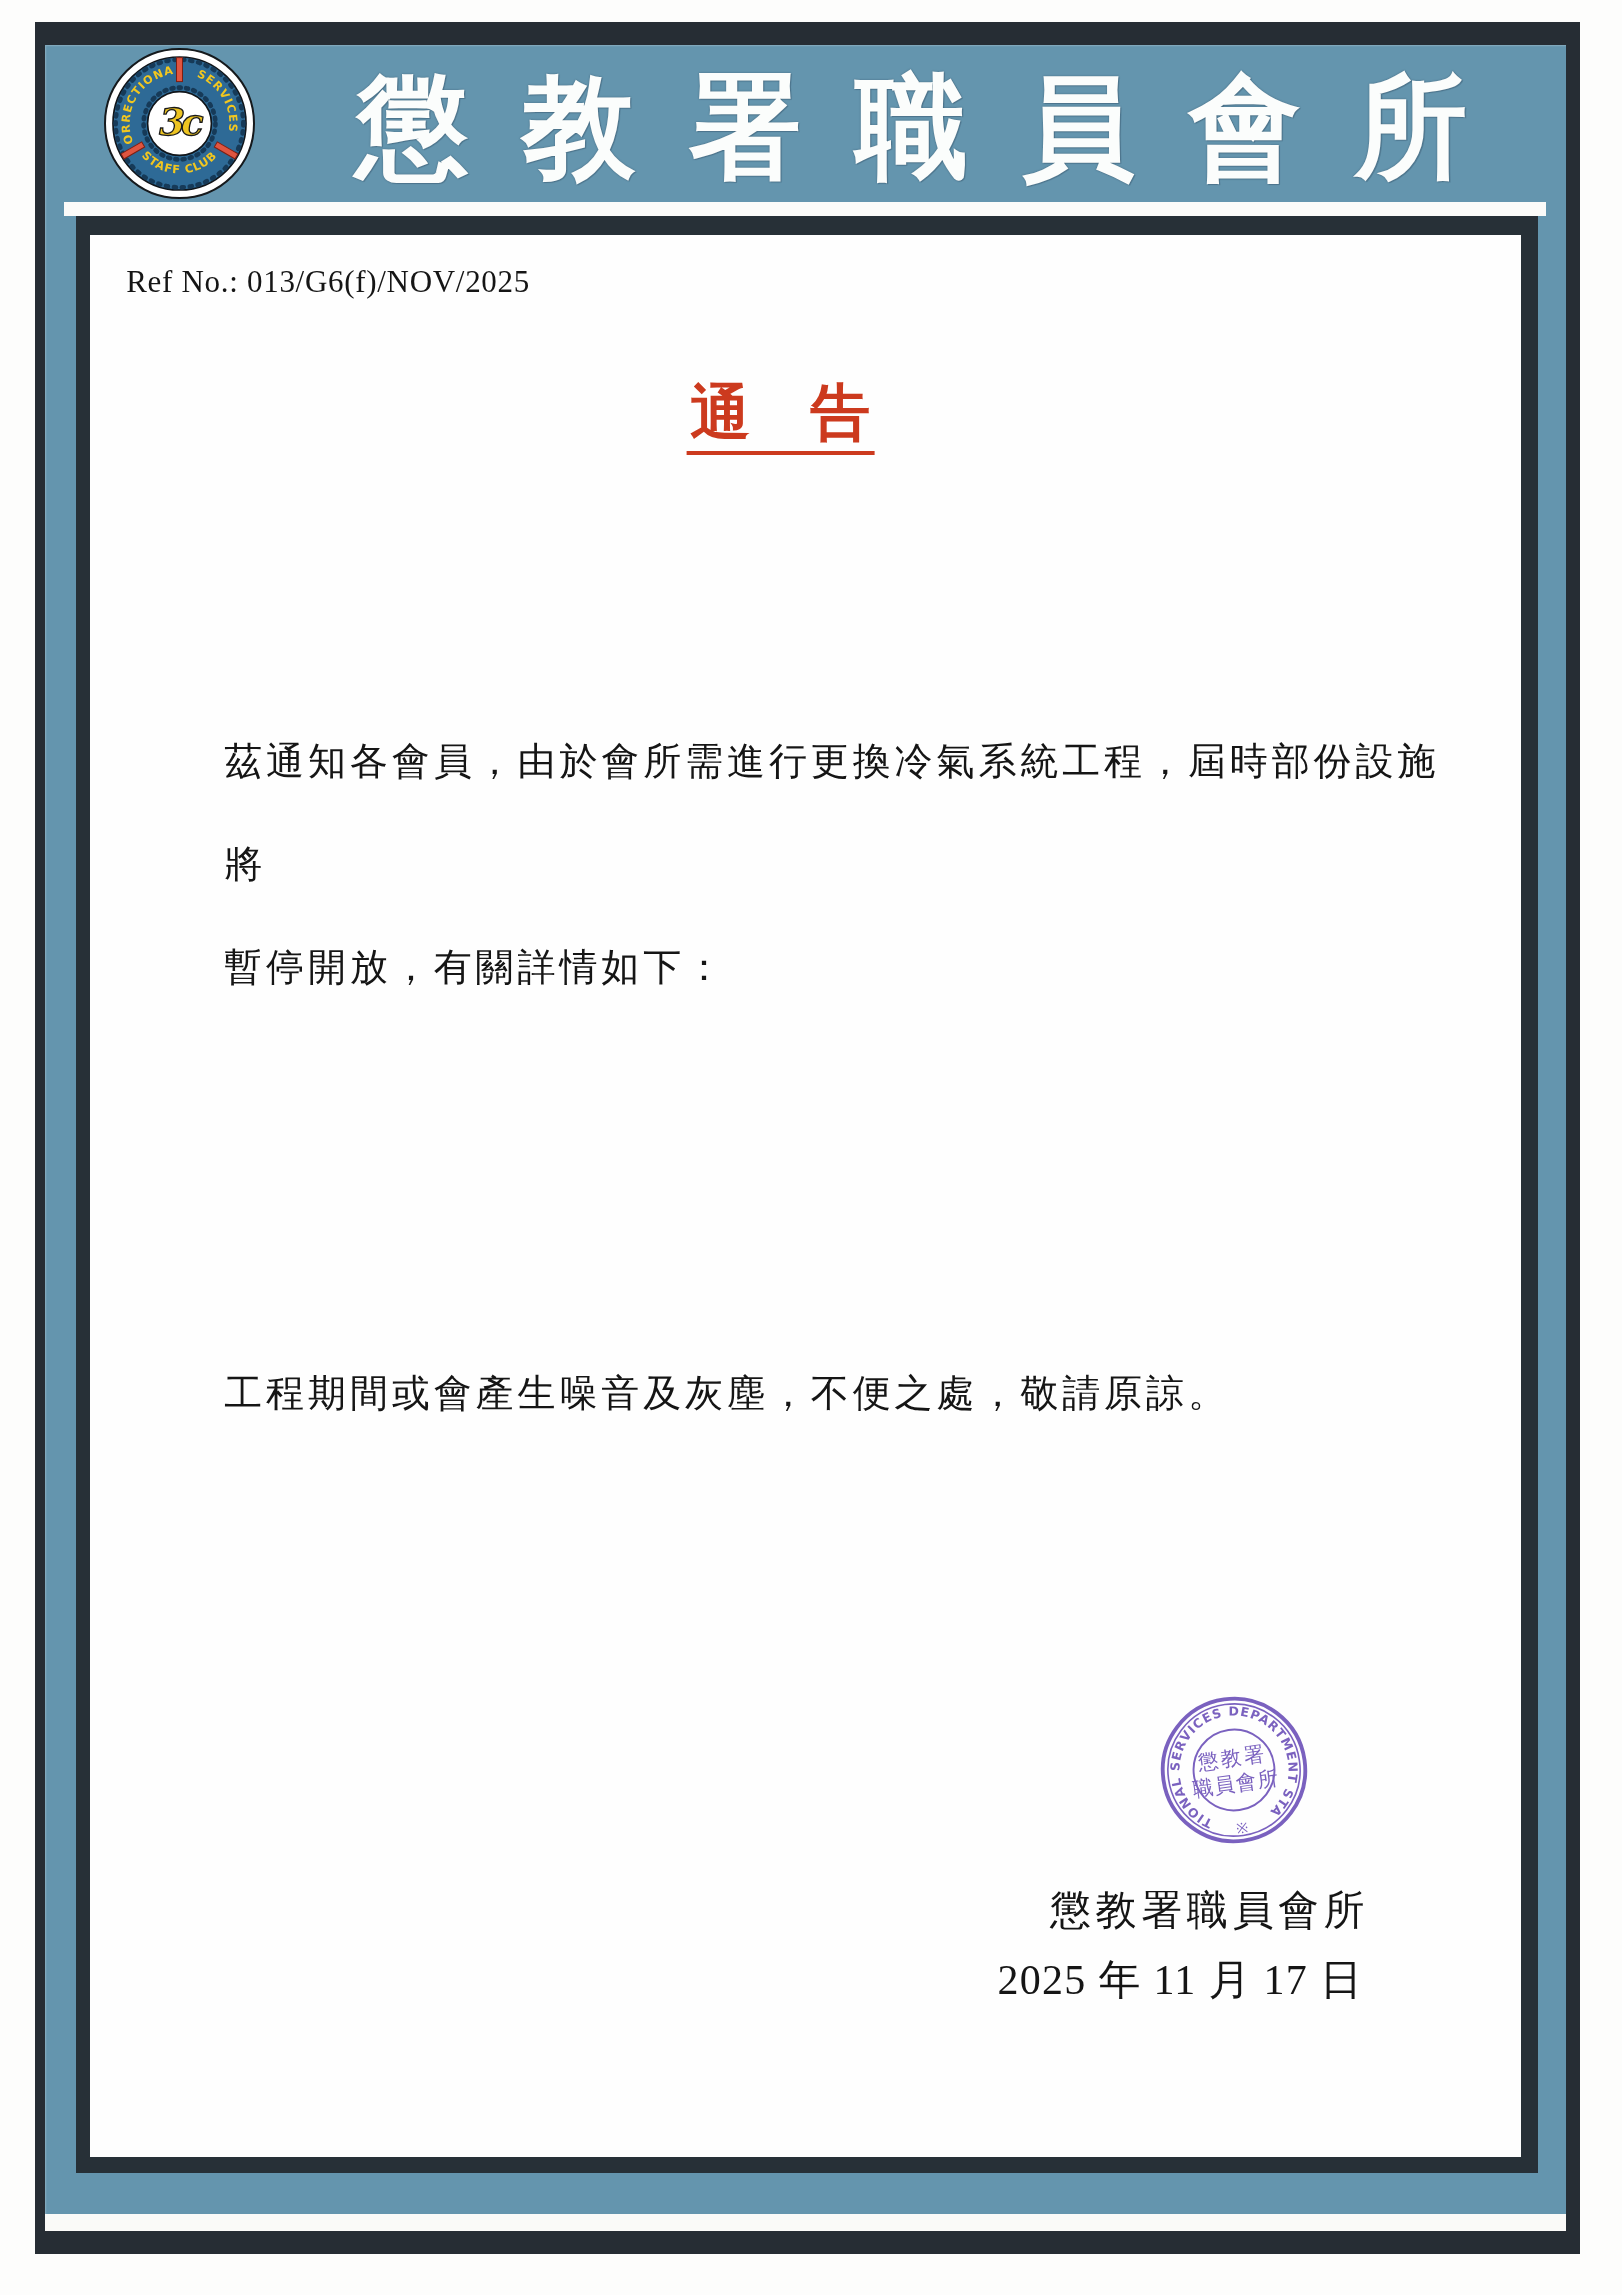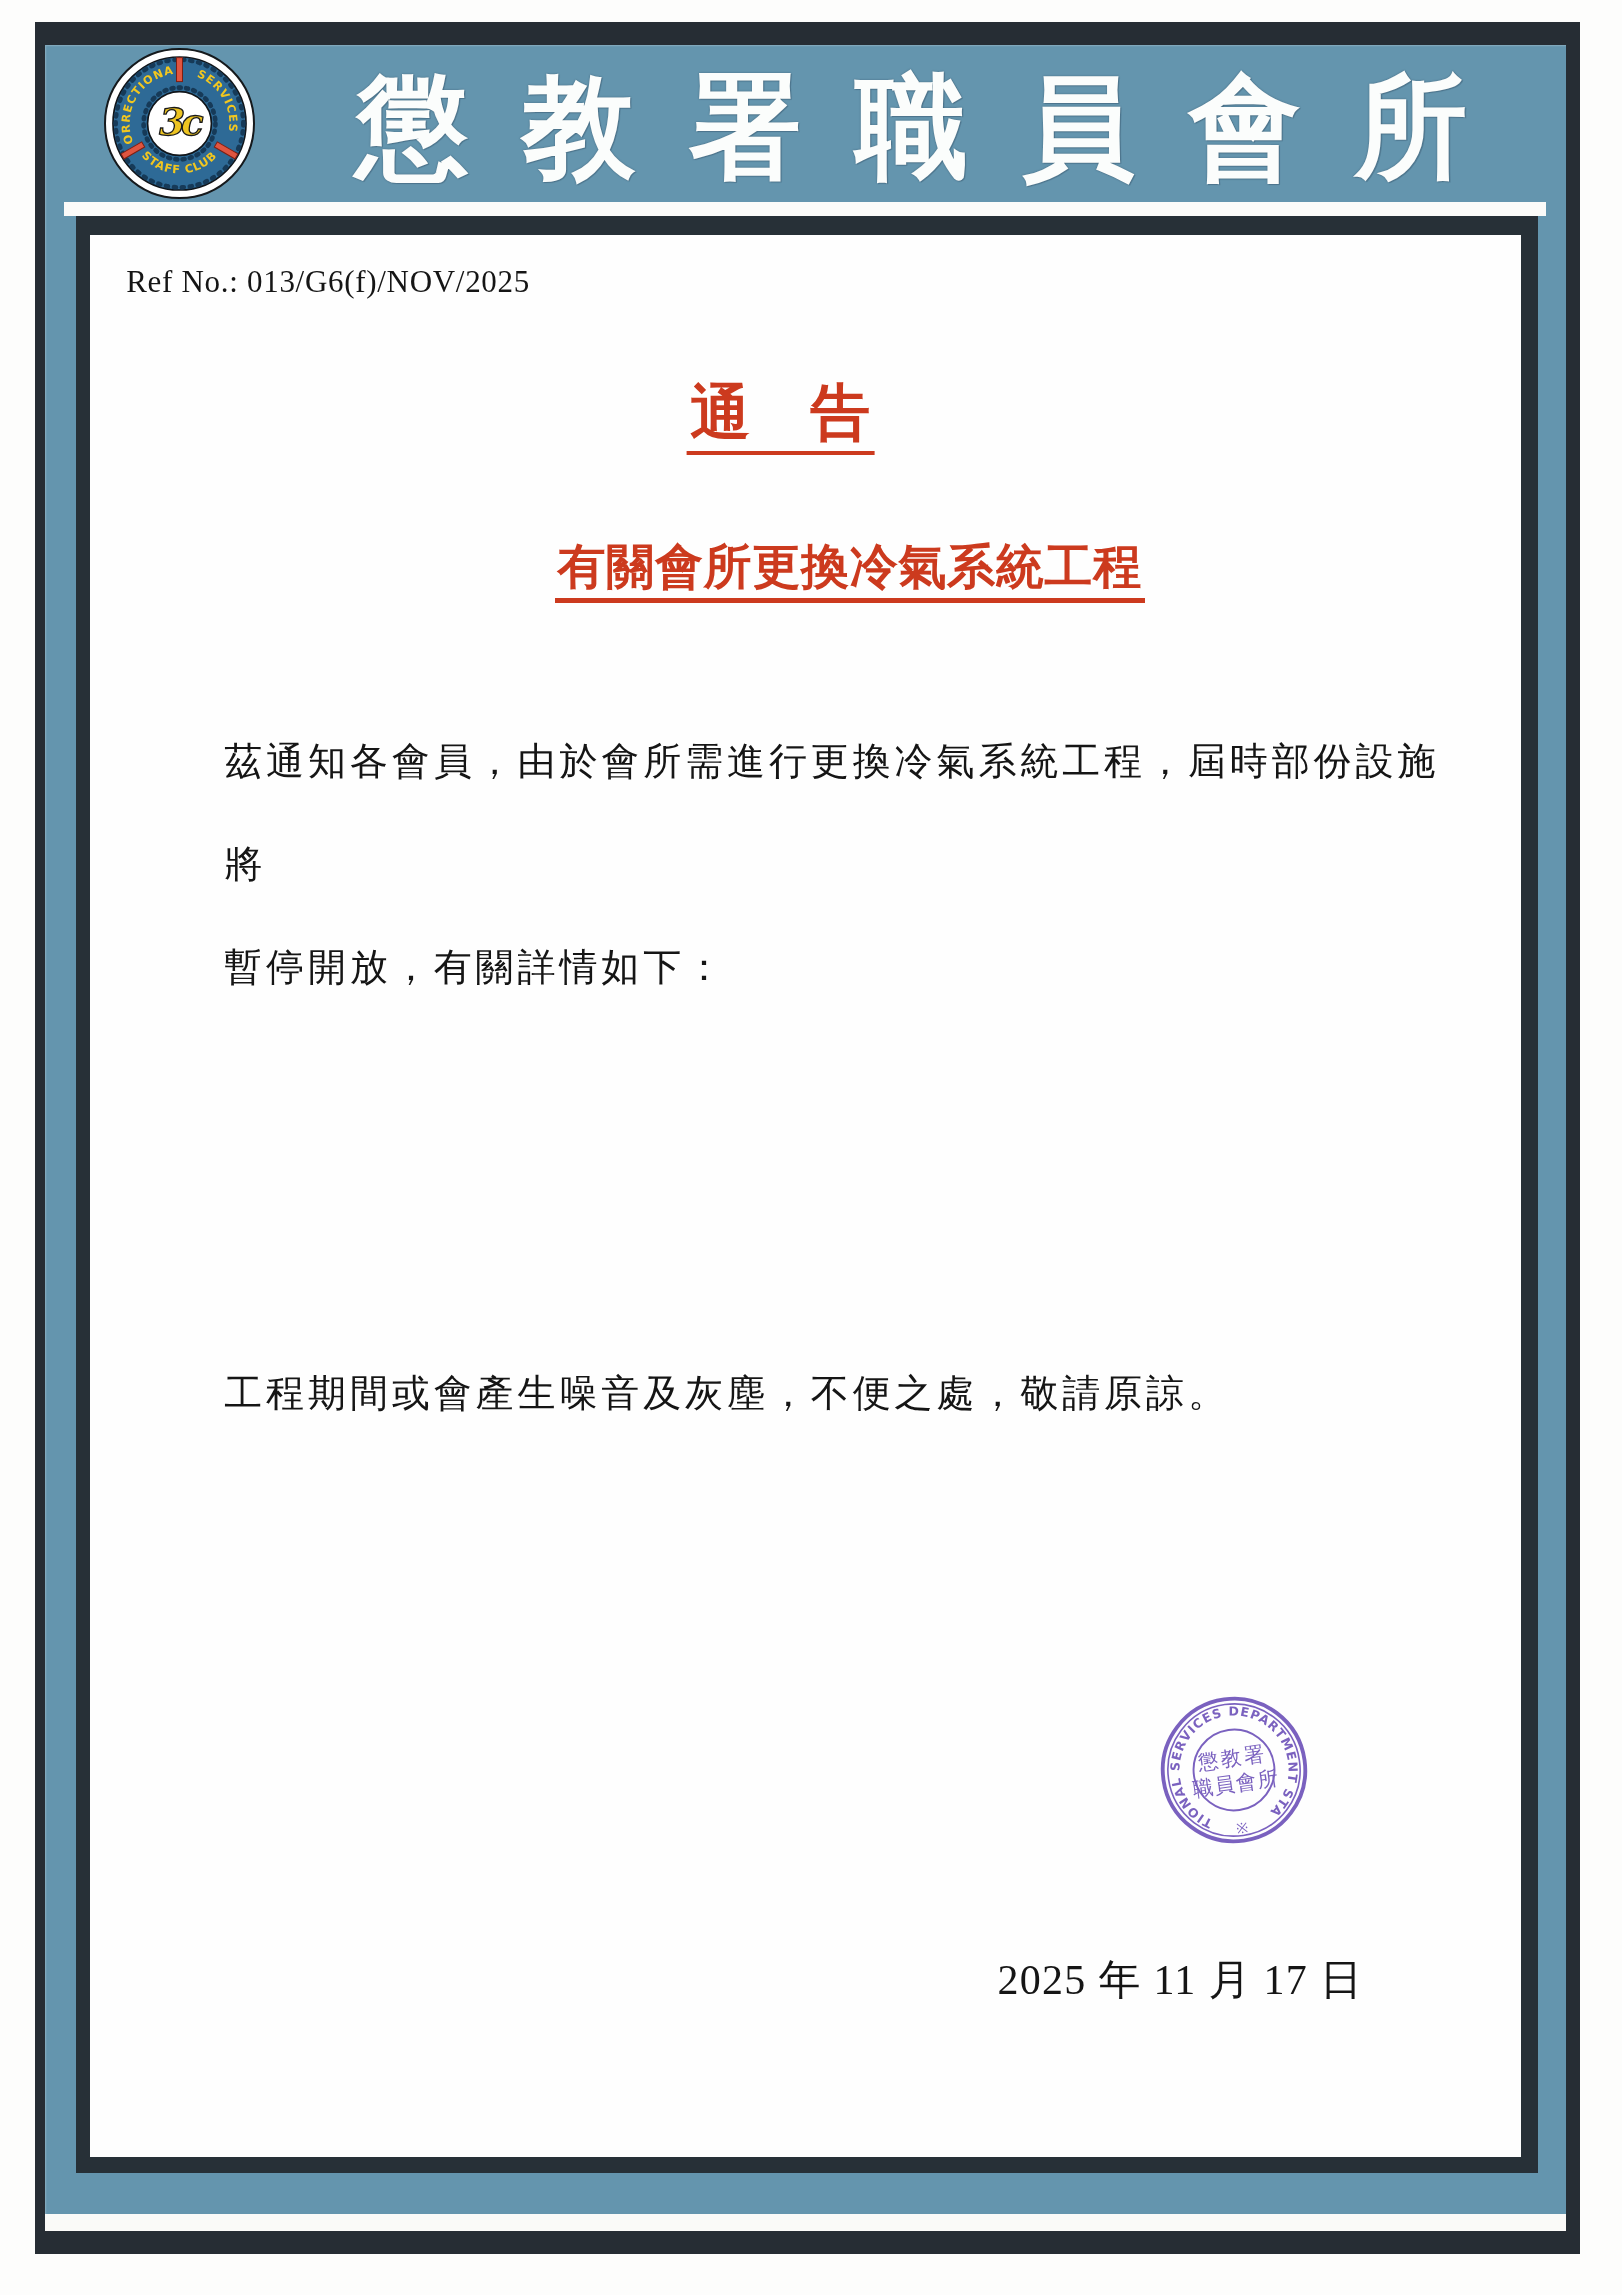--- a/index.html
+++ b/index.html
@@ -94,23 +94,20 @@
 
       <div class="frame-inner">
         <div class="doc">
 
           <div class="ref">Ref No.: 013/G6(f)/NOV/2025</div>
 
           <div class="notice-title-wrap">
             <span class="notice-title">通　告</span>
           </div>
 
-          <div class="notice-subtitle-wrap">
-            <span class="notice-subtitle">有關會所更換冷氣系統工程</span>
-          </div>
 
           <div class="para">
             <div>茲通知各會員，由於會所需進行更換冷氣系統工程，屆時部份設施將</div>
             <div>暫停開放，有關詳情如下：</div>
           </div>
 
 
           <div class="para2">工程期間或會產生噪音及灰塵，不便之處，敬請原諒。</div>
 
           <svg class="stamp" viewBox="0 0 240 240">
@@ -125,20 +122,21 @@
             <g transform="rotate(-8 120 120)" fill="#7156bb">
               <text font-family="DejaVu Sans,sans-serif" font-size="19.5" font-weight="bold" letter-spacing="1.5">
                 <textPath href="#stampArc" startOffset="50%" text-anchor="middle">CORRECTIONAL SERVICES DEPARTMENT STAFF CLUB</textPath>
               </text>
               <text x="120" y="219" text-anchor="middle" font-size="22">※</text>
               <text x="120" y="112" text-anchor="middle" font-size="32" letter-spacing="4" font-family="Liberation Serif,serif">懲教署</text>
               <text x="120" y="152" text-anchor="middle" font-size="32" letter-spacing="2" font-family="Liberation Serif,serif">職員會所</text>
             </g>
           </svg>
 
+          <div class="sig-org">懲教署職員會所</div>
           <div class="sig-date">2025 年 11 月 17 日</div>
 
         </div>
       </div>
 
     </div>
   </div>
 </div>
 
 

